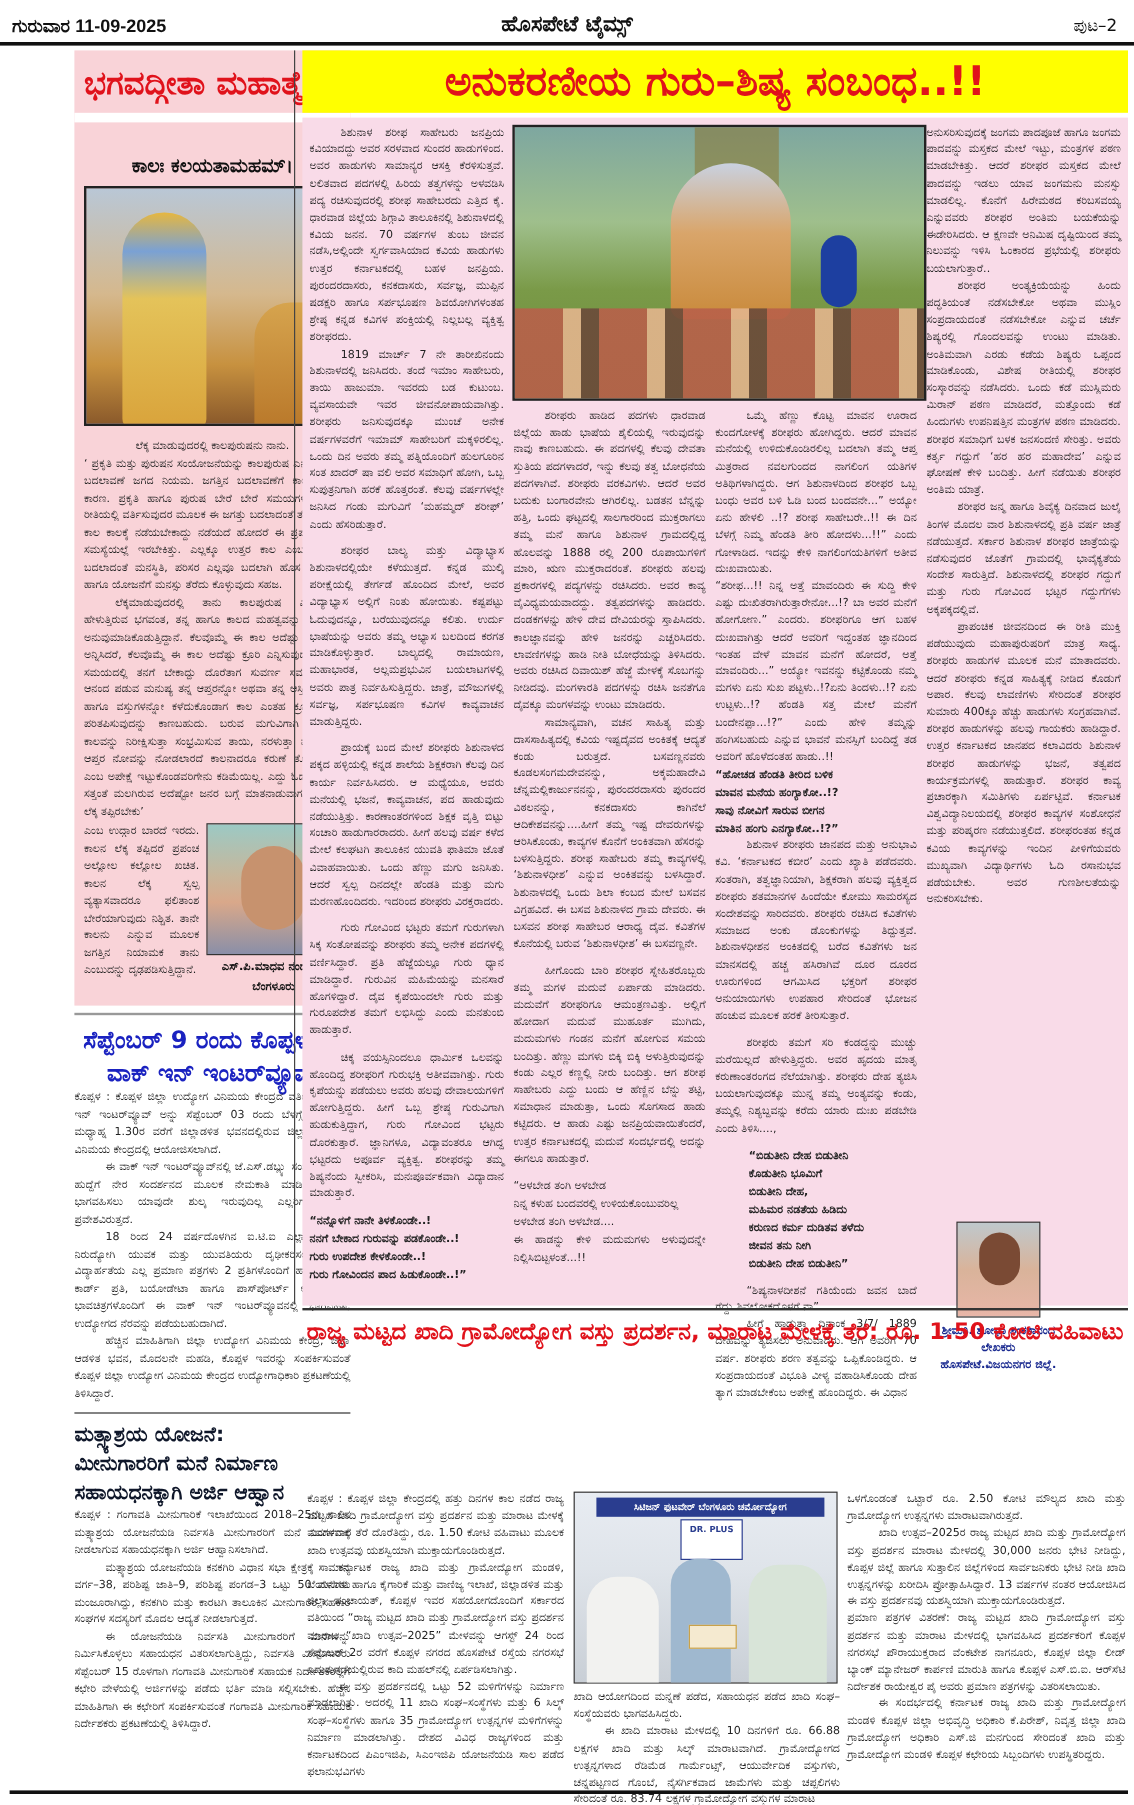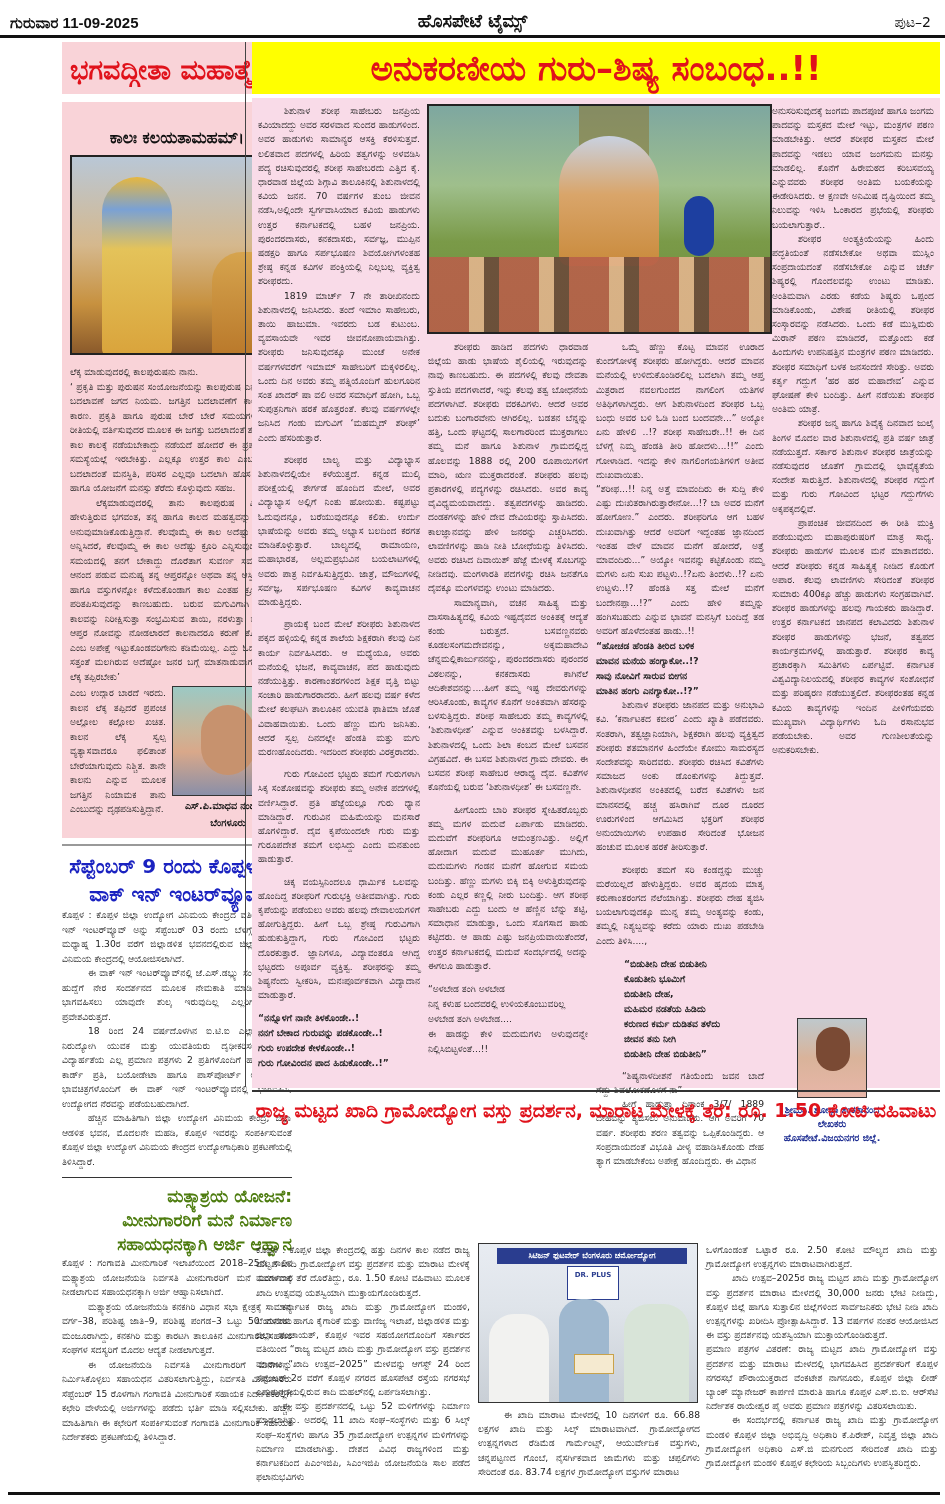--- a/index.html
+++ b/index.html
@@ -18,31 +18,31 @@
   .gita-title { color: #e0121b; font-size: 27px; font-weight: bold; line-height: 48px; height: 48px; white-space: nowrap; }
   .gita-sub { text-align: center; font-size: 16px; font-weight: bold; padding: 26px 0 8px; }
   .gita-img { width: 222px; height: 200px; margin: 0 auto; border: 2px solid #222;
     background: linear-gradient(180deg, #b9c7d6 0%, #d5b88d 45%, #c7913f 75%, #8b5a2b 100%); position: relative; overflow: hidden; }
   .gita-img .krishna { position: absolute; left: 30px; top: 20px; width: 70px; height: 180px; border-radius: 35px 35px 8px 8px;
     background: linear-gradient(180deg, #e6b73f 0%, #7aa1d4 18%, #e4c35a 40%, #d9a33b 100%); }
   .gita-img .arjuna { position: absolute; left: 140px; top: 95px; width: 70px; height: 105px; border-radius: 30px 30px 4px 4px;
     background: linear-gradient(180deg, #d6a44e, #b9782a); }
   .body-text { font-size: 9.2px; line-height: 14.5px; text-align: justify; color: #222; }
   .indent { text-indent: 26px; }
-  .center { }
+  .center { text-align: center; }
   .author-row { display: flex; gap: 6px; margin-top: 2px; }
   .author-text { flex: 1; }
   .author-photo-wrap { width: 112px; text-align: center; }
   .author-photo { width: 110px; height: 110px; border: 1px solid #333; background: linear-gradient(180deg, #9cc9c4 0%, #c8b69a 40%, #d9a88a 60%, #8a8fa8 100%); position: relative; }
   .author-photo .face { position: absolute; left: 28px; top: 18px; width: 54px; height: 70px; border-radius: 27px; background: #c7926e; }
   .caption { font-size: 9.5px; font-weight: bold; line-height: 14px; margin-top: 3px; }
 
   .hr-gray { height: 2px; background: #999; margin: 6px 0; }
   .blue-head { color: #1a22c0; font-size: 20px; font-weight: bold; text-align: center; line-height: 28px; }
-  .red-head { color: #4d7c0f; font-size: 17px; font-weight: bold; text-align: right; line-height: 24px; }
+  .red-head { color: #0f172a; font-size: 17px; font-weight: bold; text-align: left; line-height: 24px; }
   .bw-body { font-size: 9.2px; line-height: 14.5px; text-align: justify; color: #222; }
 
   .main-banner { position: absolute; left: 252px; top: 42px; width: 688px; height: 52px; background: #ffff00; color: #e0121b;
     font-size: 34px; font-weight: bold; text-align: center; line-height: 52px; white-space: nowrap; overflow: hidden; }
 
   .main-area { position: absolute; left: 252px; top: 98px; width: 688px; height: 990px; background: #f9dbe8; }
   .m-col { position: absolute; font-size: 9.2px; line-height: 14.2px; text-align: justify; color: #222; }
   .illustration { position: absolute; left: 175px; top: 6px; width: 345px; height: 230px; border: 2px solid #222;
     background: linear-gradient(180deg, #7ea7a0 0%, #9fbf8c 35%, #7a9a48 60%, #6c8a3a 100%); overflow: hidden; }
   .illustration .tree { position: absolute; left: 150px; top: 0; width: 70px; height: 150px; background: #8b7a3a; opacity: .6; }
@@ -218,20 +218,21 @@
 <div class="khadi-photo">
   <div class="banner">ಸಿಟಿಜನ್ ಫುಟವೇರ್ ಬೆಂಗಳೂರು ಚರ್ಮೋದ್ಯೋಗ</div>
   <div class="brand">DR. PLUS</div>
   <div class="p1"></div>
   <div class="p2"></div>
   <div class="p3"></div>
   <div class="cert"></div>
 </div>
 
 <div class="k-col" style="left:478px;top:1408px;width:222px;">
+  <p>ಖಾದಿ ಆಯೋಗದಿಂದ ಮನ್ನಣೆ ಪಡೆದ, ಸಹಾಯಧನ ಪಡೆದ ಖಾದಿ ಸಂಘ–ಸಂಸ್ಥೆಯವರು ಭಾಗವಹಿಸಿದ್ದರು.</p>
   <p class="indent">ಈ ಖಾದಿ ಮಾರಾಟ ಮೇಳದಲ್ಲಿ 10 ದಿನಗಳಿಗೆ ರೂ. 66.88 ಲಕ್ಷಗಳ ಖಾದಿ ಮತ್ತು ಸಿಲ್ಕ್ ಮಾರಾಟವಾಗಿದೆ. ಗ್ರಾಮೋದ್ಯೋಗದ ಉತ್ಪನ್ನಗಳಾದ ರೆಡಿಮೆಡ ಗಾರ್ಮೆಂಟ್ಸ್, ಆಯುರ್ವೇದಿಕ ವಸ್ತುಗಳು, ಚನ್ನಪಟ್ಟಣದ ಗೊಂಬೆ, ನೈಸರ್ಗಿಕವಾದ ಜಾಮೆಗಳು ಮತ್ತು ಚಪ್ಪಲಿಗಳು ಸೇರಿದಂತೆ ರೂ. 83.74 ಲಕ್ಷಗಳ ಗ್ರಾಮೋದ್ಯೋಗ ವಸ್ತುಗಳ ಮಾರಾಟ</p>
 </div>
 
 <div class="k-col" style="left:706px;top:1243px;width:232px;">
   <p>ಒಳಗೊಂಡಂತೆ ಒಟ್ಟಾರೆ ರೂ. 2.50 ಕೋಟಿ ಮೌಲ್ಯದ ಖಾದಿ ಮತ್ತು ಗ್ರಾಮೋದ್ಯೋಗ ಉತ್ಪನ್ನಗಳು ಮಾರಾಟವಾಗಿರುತ್ತದೆ.</p>
   <p class="indent">ಖಾದಿ ಉತ್ಸವ–2025ರ ರಾಜ್ಯ ಮಟ್ಟದ ಖಾದಿ ಮತ್ತು ಗ್ರಾಮೋದ್ಯೋಗ ವಸ್ತು ಪ್ರದರ್ಶನ ಮಾರಾಟ ಮೇಳದಲ್ಲಿ 30,000 ಜನರು ಭೇಟಿ ನೀಡಿದ್ದು, ಕೊಪ್ಪಳ ಜಿಲ್ಲೆ ಹಾಗೂ ಸುತ್ತಾಲಿನ ಜಿಲ್ಲೆಗಳಿಂದ ಸಾರ್ವಜನಿಕರು ಭೇಟಿ ನೀಡಿ ಖಾದಿ ಉತ್ಪನ್ನಗಳನ್ನು ಖರೀದಿಸಿ ಪ್ರೋತ್ಸಾಹಿಸಿದ್ದಾರೆ. 13 ವರ್ಷಗಳ ನಂತರ ಆಯೋಜಿಸಿದ ಈ ವಸ್ತು ಪ್ರದರ್ಶನವು ಯಶಸ್ವಿಯಾಗಿ ಮುಕ್ತಾಯಗೊಂಡಿರುತ್ತದೆ.</p>
   <p>ಪ್ರಮಾಣ ಪತ್ರಗಳ ವಿತರಣೆ: ರಾಜ್ಯ ಮಟ್ಟದ ಖಾದಿ ಗ್ರಾಮೋದ್ಯೋಗ ವಸ್ತು ಪ್ರದರ್ಶನ ಮತ್ತು ಮಾರಾಟ ಮೇಳದಲ್ಲಿ ಭಾಗವಹಿಸಿದ ಪ್ರದರ್ಶಕರಿಗೆ ಕೊಪ್ಪಳ ನಗರಸಭೆ ಪೌರಾಯುಕ್ತರಾದ ವೆಂಕಟೇಶ ನಾಗನೂರು, ಕೊಪ್ಪಳ ಜಿಲ್ಲಾ ಲೀಡ್ ಬ್ಯಾಂಕ್ ಮ್ಯಾನೇಜರ್ ಕಾರ್ಪಣಿ ಮಾರುತಿ ಹಾಗೂ ಕೊಪ್ಪಳ ಎಸ್.ಬಿ.ಐ. ಆರ್‌ಸೆಟಿ ನಿರ್ದೇಶಕ ರಾಯೇಶ್ವರ ಪೈ ಅವರು ಪ್ರಮಾಣ ಪತ್ರಗಳನ್ನು ವಿತರಿಸಲಾಯಿತು.</p>
   <p class="indent">ಈ ಸಂದರ್ಭದಲ್ಲಿ ಕರ್ನಾಟಕ ರಾಜ್ಯ ಖಾದಿ ಮತ್ತು ಗ್ರಾಮೋದ್ಯೋಗ ಮಂಡಳಿ ಕೊಪ್ಪಳ ಜಿಲ್ಲಾ ಅಭಿವೃದ್ಧಿ ಅಧಿಕಾರಿ ಕೆ.ಪಿರೇಶ್, ನಿವೃತ್ತ ಜಿಲ್ಲಾ ಖಾದಿ ಗ್ರಾಮೋದ್ಯೋಗ ಅಧಿಕಾರಿ ಎಸ್.ಜಿ ಮನಗುಂದ ಸೇರಿದಂತೆ ಖಾದಿ ಮತ್ತು ಗ್ರಾಮೋದ್ಯೋಗ ಮಂಡಳಿ ಕೊಪ್ಪಳ ಕಛೇರಿಯ ಸಿಬ್ಬಂದಿಗಳು ಉಪಸ್ಥಿತರಿದ್ದರು.</p>
 </div>
 

